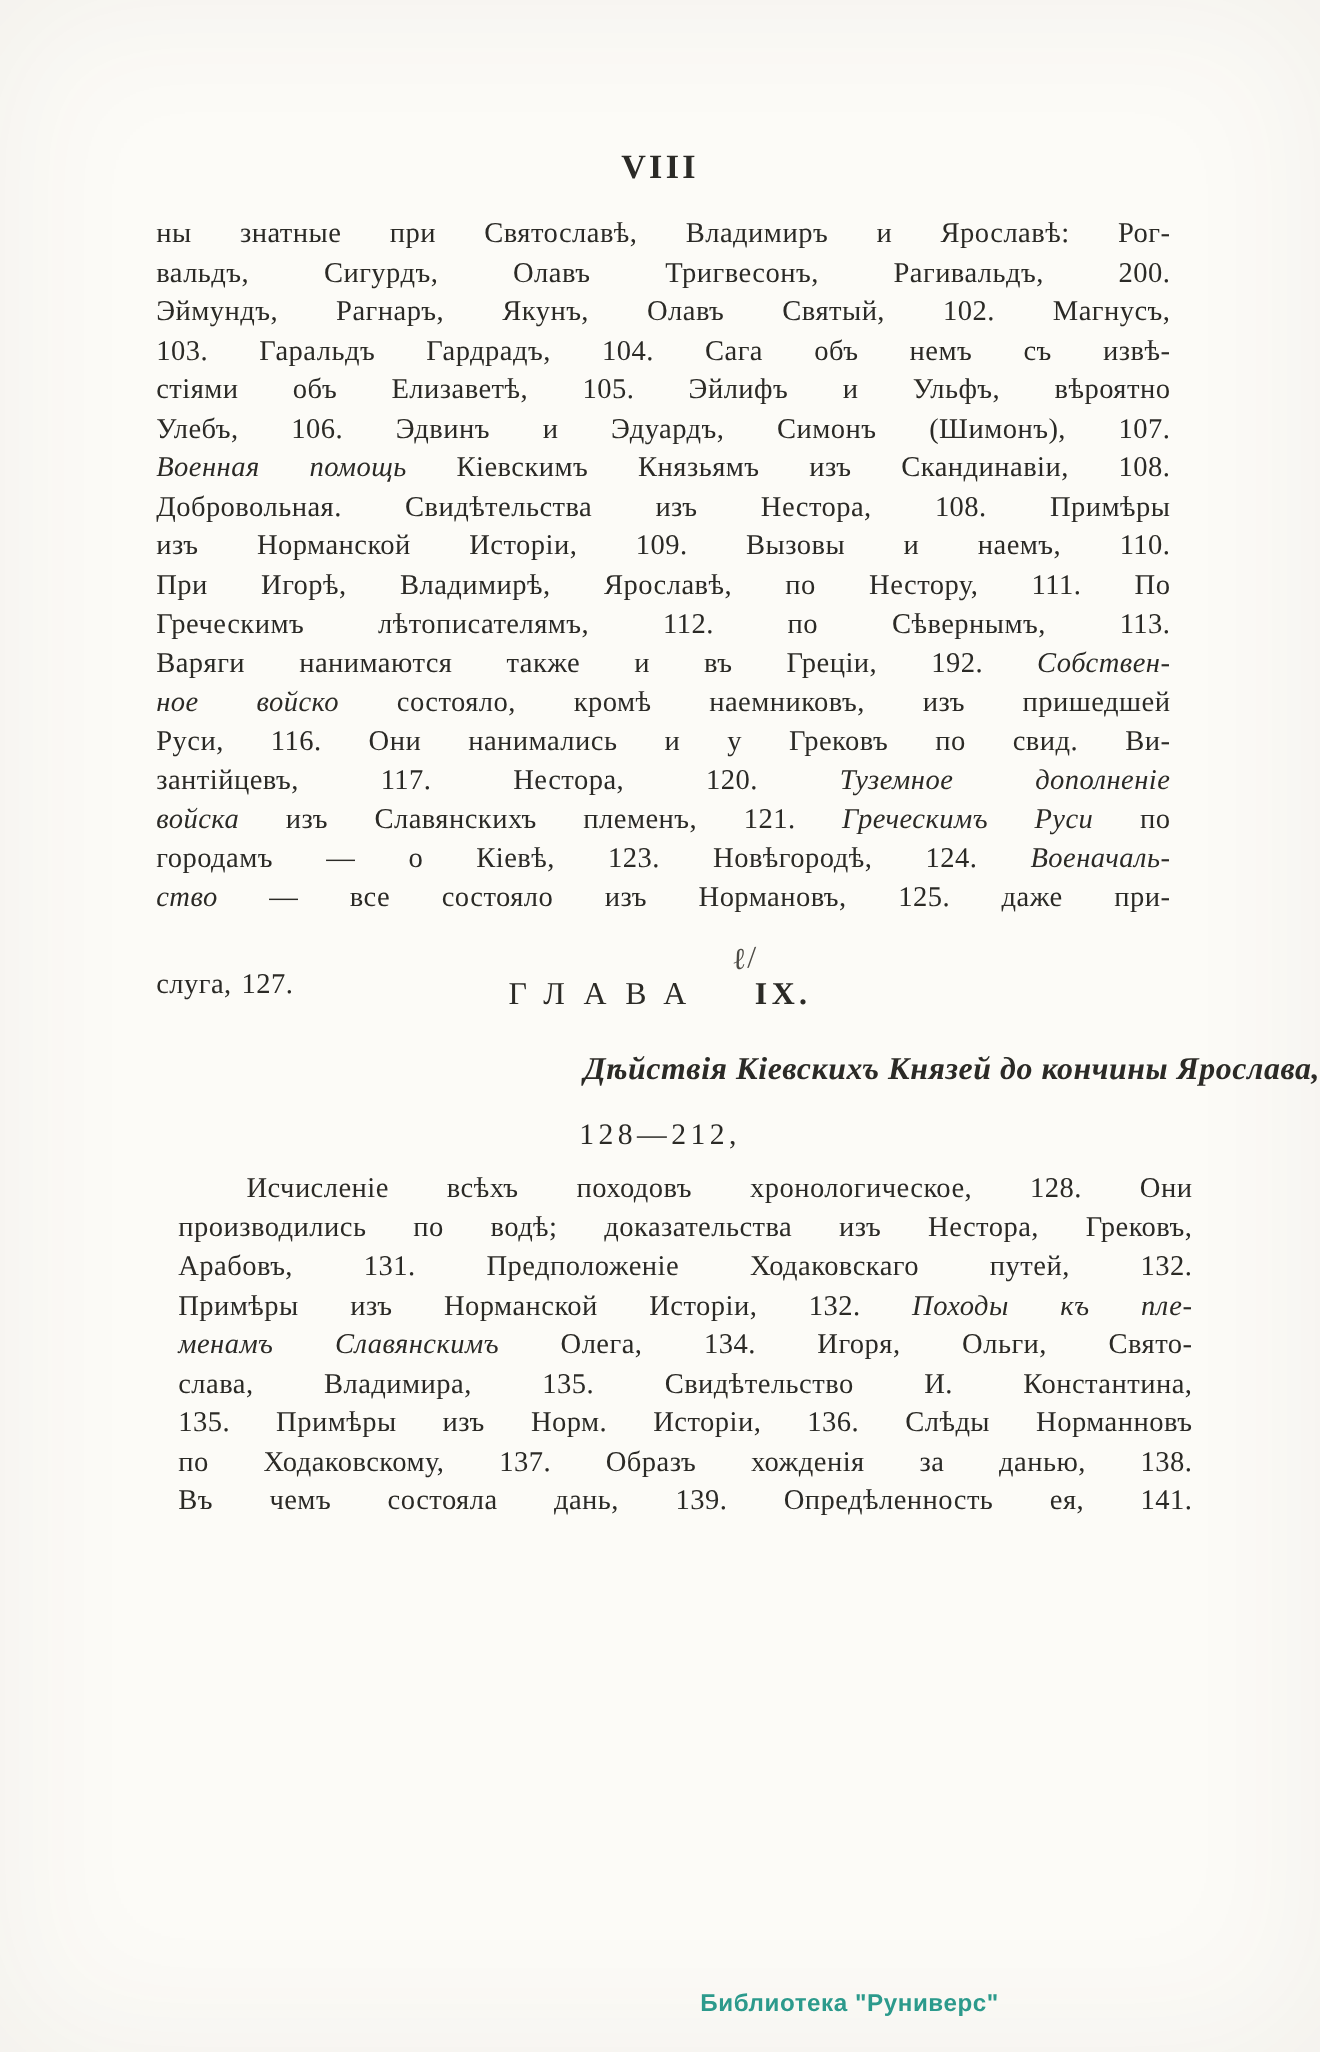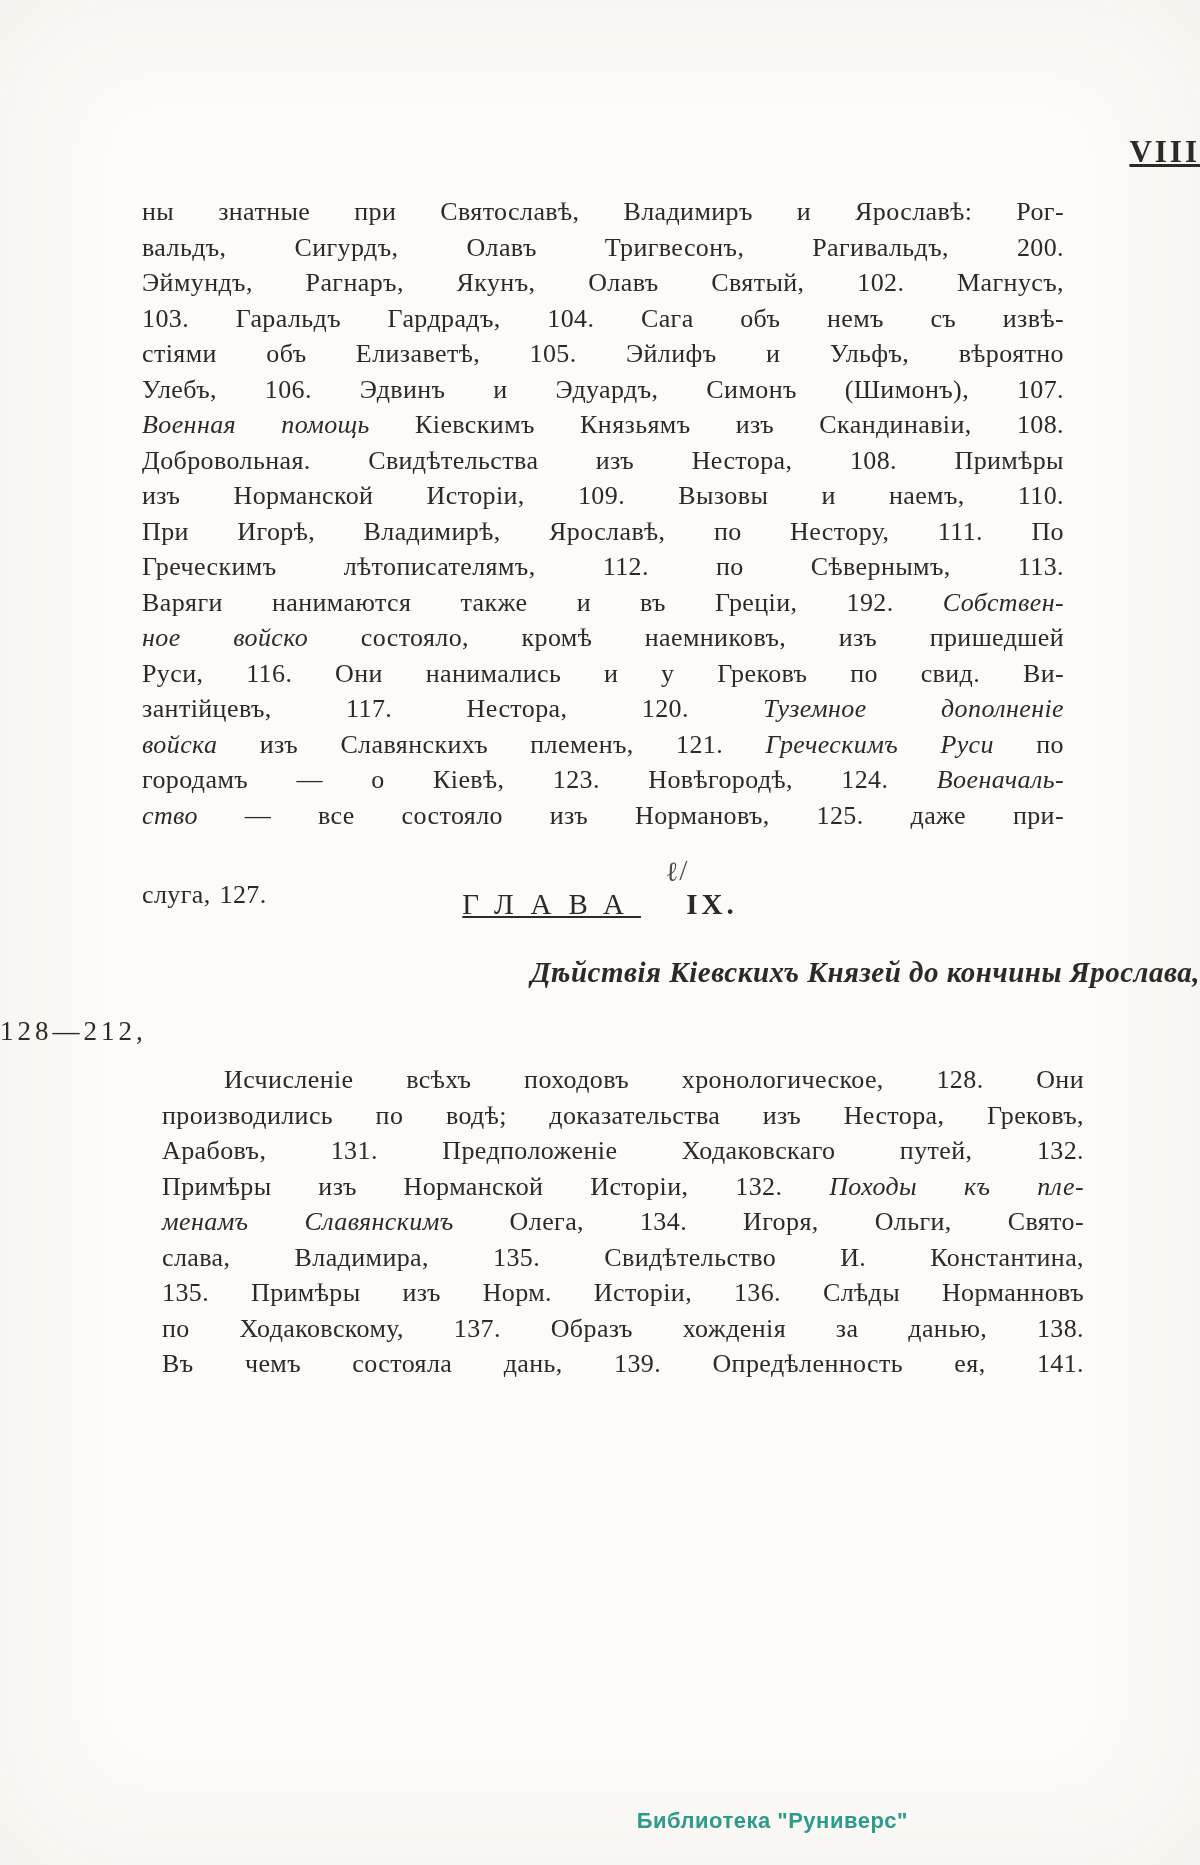--- a/index.html
+++ b/index.html
@@ -15,25 +15,24 @@
   .page {
     position: absolute;
     inset: 0;
     box-shadow: inset 0 0 140px rgba(80,70,50,0.06);
   }
   .page-number {
     position: absolute;
     top: 134px;
     left: 0;
     width: 100%;
-    text-align: right;
+    text-align: center;
     font-size: 31px;
     font-weight: bold;
     letter-spacing: 3px;
-    text-decoration: underline;
   }
   .para {
     position: absolute;
     left: 142px;
     width: 922px;
     font-size: 26px;
     line-height: 35.5px;
     letter-spacing: 0.4px;
     word-spacing: 2px;
   }
@@ -53,21 +52,20 @@
     left: 0;
     width: 100%;
     text-align: center;
     font-size: 29px;
     color: #2b2a26;
   }
   .ch-label {
     letter-spacing: 17px;
     text-transform: uppercase;
     margin-right: 38px;
-    text-decoration: underline;
   }
   .ch-num { letter-spacing: 4px; font-weight: bold; }
   .pencil {
     position: absolute;
     top: -32px;
     left: 55.5%;
     font-size: 27px;
     font-style: italic;
     color: #4e4c46;
     transform: rotate(-8deg);
@@ -82,21 +80,21 @@
     font-size: 29px;
     font-weight: bold;
     font-style: italic;
     letter-spacing: 0.5px;
   }
   .page-range {
     position: absolute;
     top: 1016px;
     left: 0;
     width: 100%;
-    text-align: left;
+    text-align: center;
     font-size: 27px;
     letter-spacing: 4px;
   }
   .footer {
     position: absolute;
     top: 1808px;
     right: 292px;
     font-family: "Liberation Sans", sans-serif;
     font-size: 22px;
     font-weight: bold;

